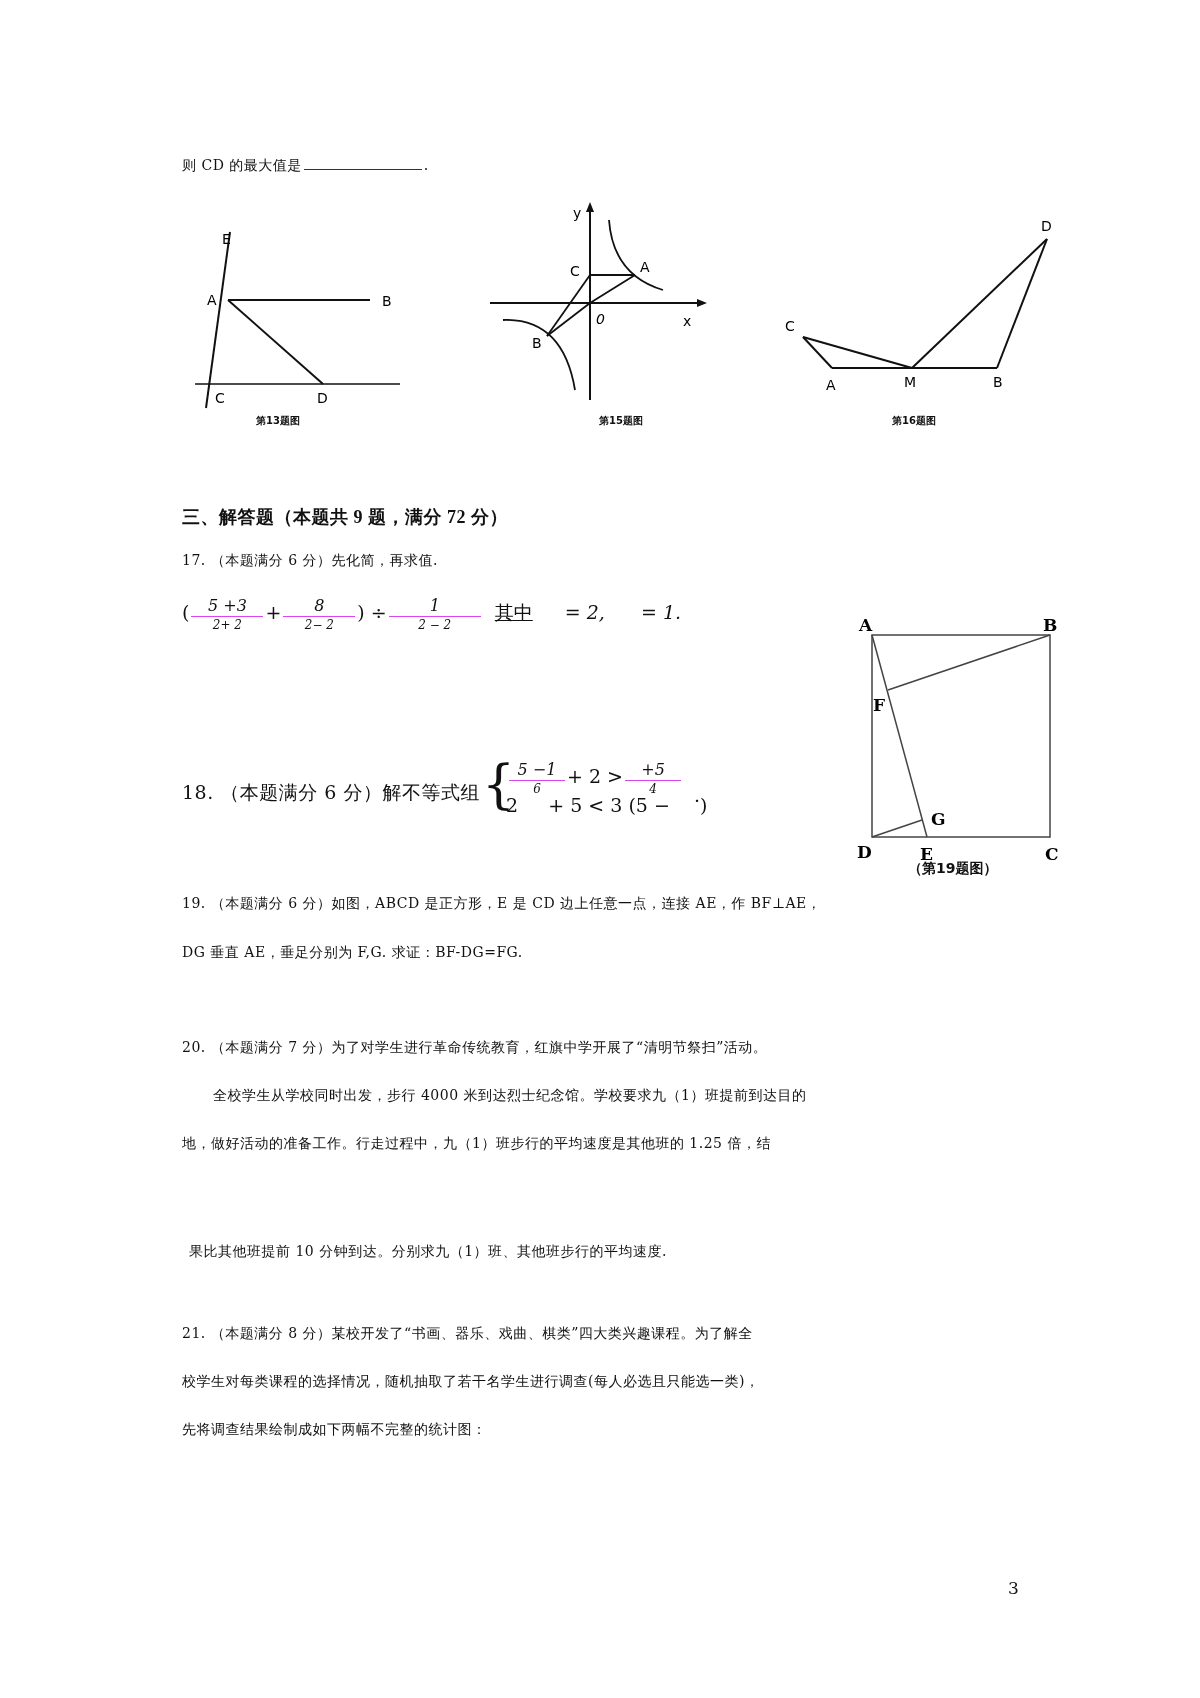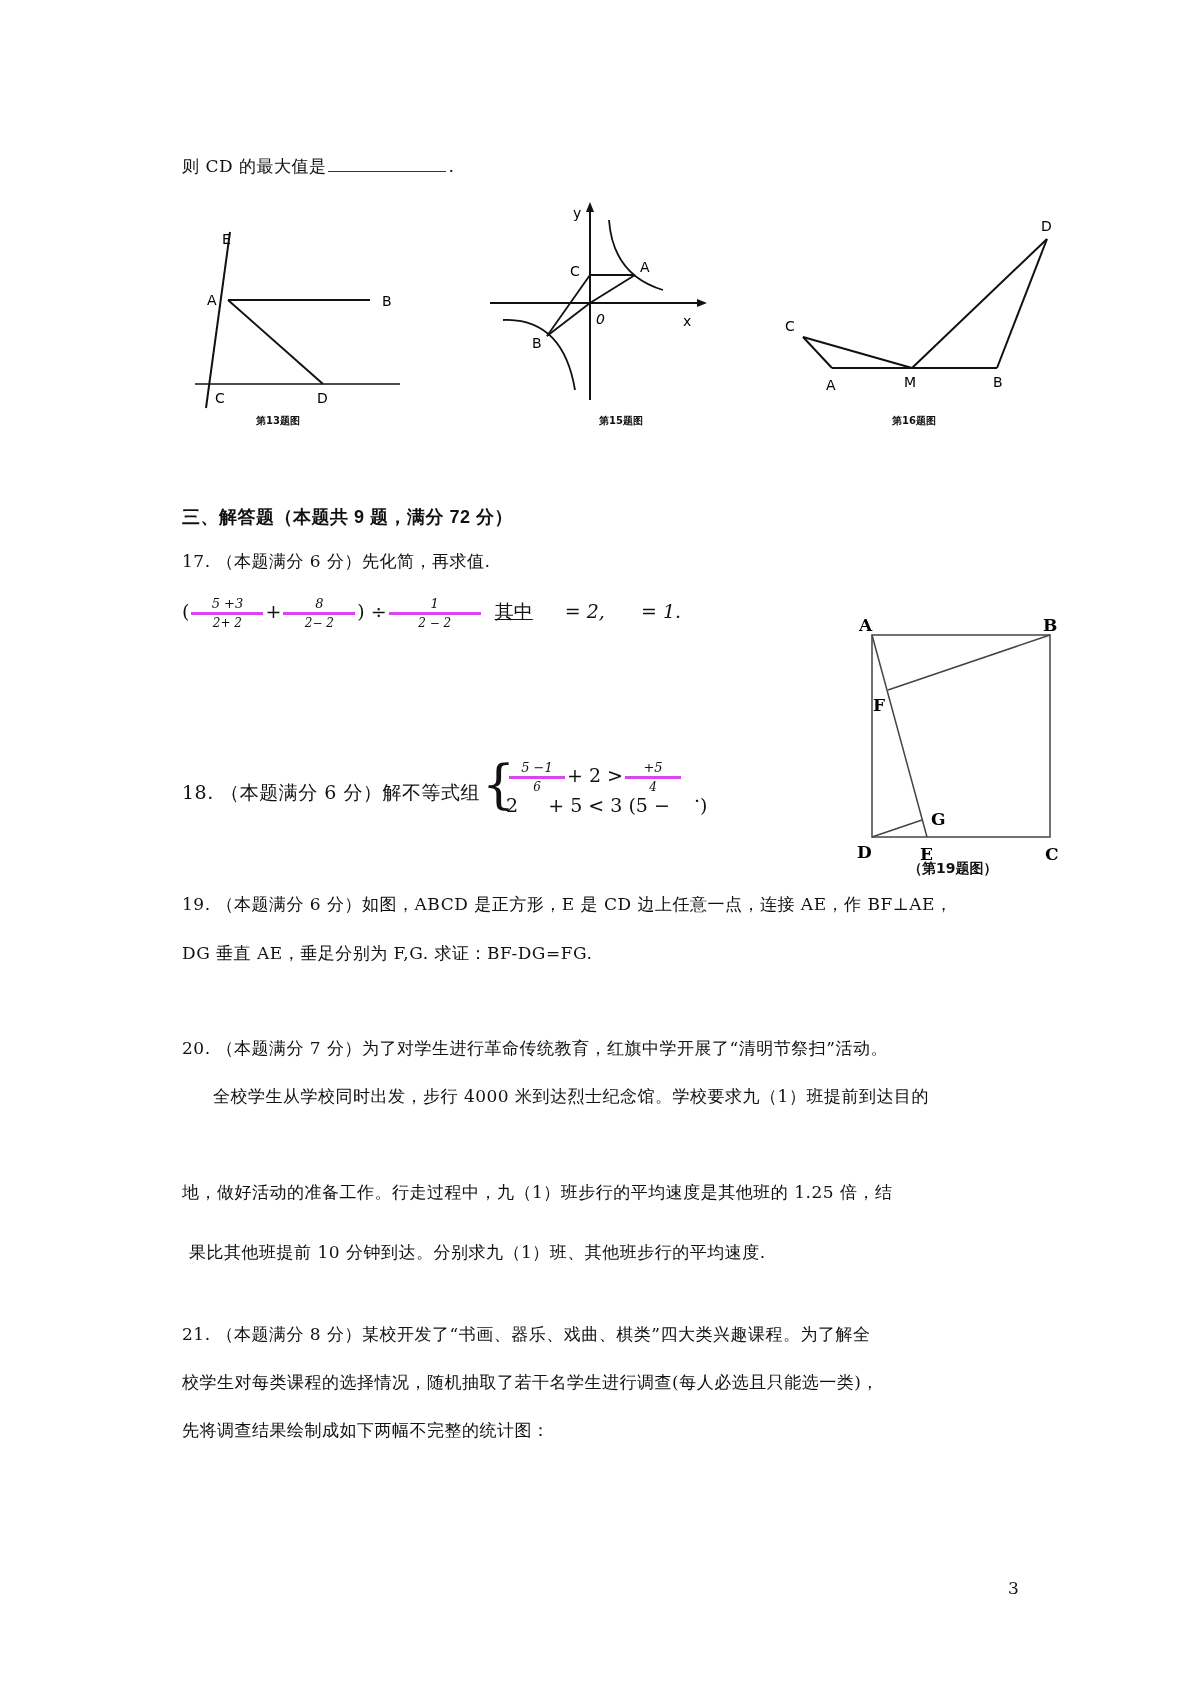--- a/index.html
+++ b/index.html
@@ -1,27 +1,27 @@
 <!DOCTYPE html>
 <html><head>
 <meta charset="utf-8">
 <style>
   html, body { margin: 0; padding: 0; background: #ffffff; }
   body { width: 1200px; height: 1698px; position: relative; overflow: hidden;
          font-family: "DejaVu Serif", "Liberation Serif", serif; color: #111; }
-  .line { position: absolute; left: 182px; font-size: 17px; white-space: nowrap; line-height: 1; letter-spacing: 0.5px; }
-  .bold { font-weight: bold; font-family: Liberation Sans, sans-serif; }
+  .line { position: absolute; left: 182px; font-size: 14px; white-space: nowrap; line-height: 1; letter-spacing: 0.5px; }
+  .bold { font-weight: bold; font-family: Liberation Serif, serif; }
   .blank { display: inline-block; width: 118px; border-bottom: 1px solid #333; height: 1px; vertical-align: baseline; margin: 0 2px; }
   .fig { position: absolute; }
   .cap { position: absolute; font-family: "DejaVu Sans", "Liberation Sans", sans-serif; font-weight: bold; font-size: 10px; white-space: nowrap; }
   .lbl { font-family: "DejaVu Sans", "Liberation Sans", sans-serif; font-size: 14px; }
   .lblb { font-family: "DejaVu Serif", "Liberation Serif", serif; font-size: 17px; font-weight: bold; }
   .math { position: absolute; font-family: "DejaVu Serif", "Liberation Serif", serif; white-space: nowrap; }
   .frac { display: inline-flex; flex-direction: column; align-items: center; vertical-align: middle; margin: 0 2px; }
-  .frac .num { font-size: 13px; font-style: italic; border-bottom: 3px solid #d946ef; padding: 0 6px 1px; min-width: 60px; text-align: center; }
+  .frac .num { font-size: 16px; font-style: italic; border-bottom: 1px solid #d946ef; padding: 0 6px 1px; min-width: 60px; text-align: center; }
   .frac .den { font-size: 12px; font-style: italic; padding-top: 1px; min-width: 60px; text-align: center; }
   .pagenum { position: absolute; left: 1008px; top: 1578px; font-size: 17px; }
 </style>
 </head>
 <body>
 
 <div class="line" style="top:158px;">
   <span>则 CD 的最大值是</span><span class="blank"></span><span>.</span>
 </div>
 
@@ -120,20 +120,20 @@
   <text class="lblb" x="65" y="245">E</text>
   <text class="lblb" x="190" y="245">C</text>
 </svg>
 <div class="cap" style="left:908px;top:860px;font-size:14px;">（第19题图）</div>
 
 <div class="line" style="top:896px;">19. （本题满分 6 分）如图，ABCD 是正方形，E 是 CD 边上任意一点，连接 AE，作 BF⊥AE，</div>
 <div class="line" style="top:945px;">DG 垂直 AE，垂足分别为 F,G. 求证：BF-DG=FG.</div>
 
 <div class="line" style="top:1040px;">20. （本题满分 7 分）为了对学生进行革命传统教育，红旗中学开展了“清明节祭扫”活动。</div>
 <div class="line" style="top:1088px;margin-left:31px;">全校学生从学校同时出发，步行 4000 米到达烈士纪念馆。学校要求九（1）班提前到达目的</div>
-<div class="line" style="top:1184px;">地，做好活动的准备工作。行走过程中，九（1）班步行的平均速度是其他班的 1.25 倍，结</div>
+<div class="line" style="top:1136px;">地，做好活动的准备工作。行走过程中，九（1）班步行的平均速度是其他班的 1.25 倍，结</div>
 <div class="line" style="top:1244px;margin-left:7px;">果比其他班提前 10 分钟到达。分别求九（1）班、其他班步行的平均速度.</div>
 
 <div class="line" style="top:1326px;">21. （本题满分 8 分）某校开发了“书画、器乐、戏曲、棋类”四大类兴趣课程。为了解全</div>
 <div class="line" style="top:1374px;">校学生对每类课程的选择情况，随机抽取了若干名学生进行调查(每人必选且只能选一类)，</div>
 <div class="line" style="top:1422px;">先将调查结果绘制成如下两幅不完整的统计图：</div>
 
 <div class="pagenum">3</div>
 
 </body></html>

